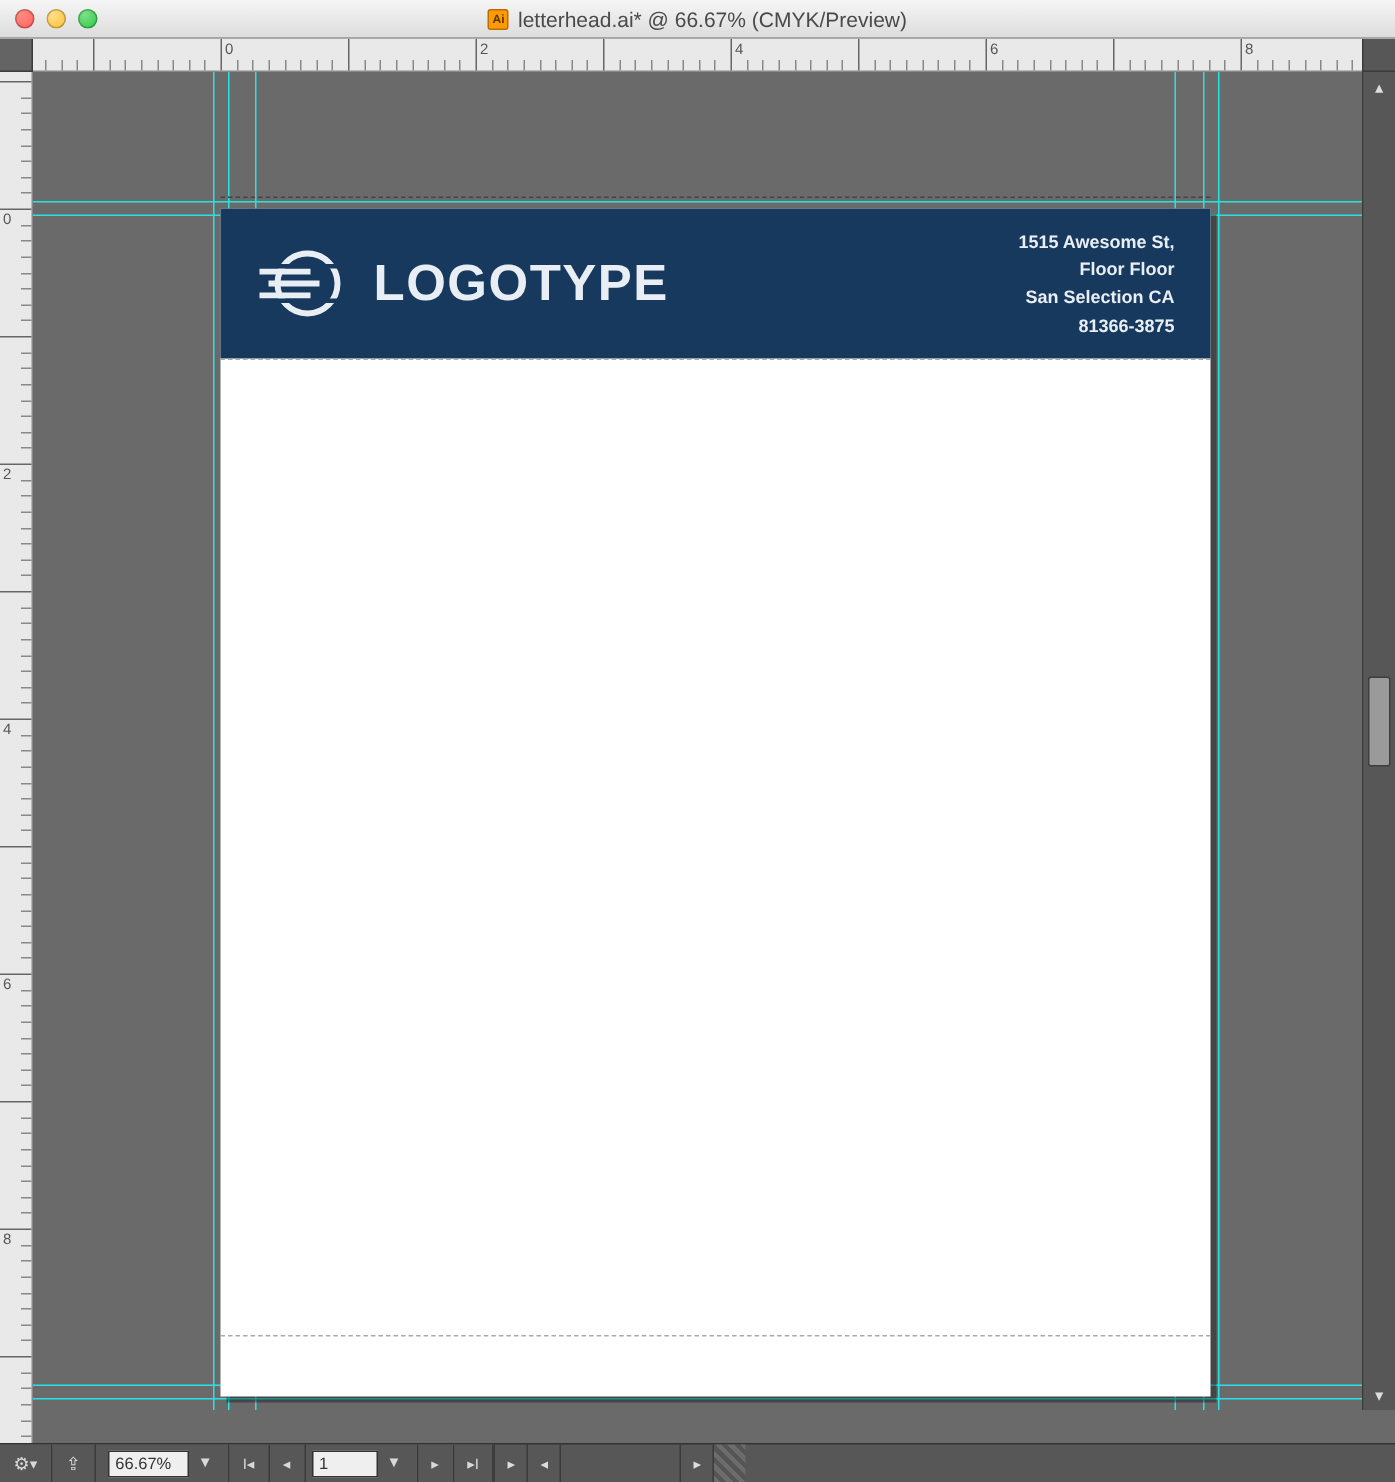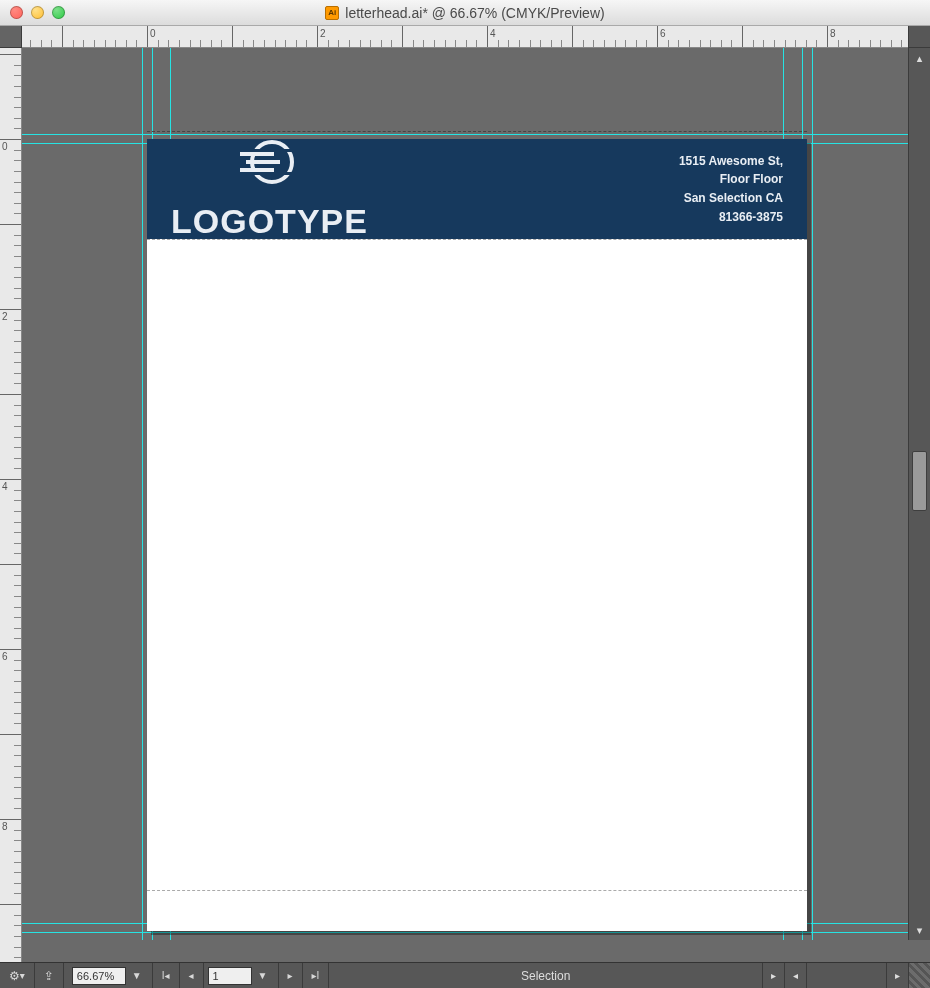--- a/index.html
+++ b/index.html
@@ -36,21 +36,21 @@
   
   .ruler-h .tick-major{position:absolute;top:0;width:1px;height:22px;background:#666;}
   .ruler-h .tick-minor{position:absolute;top:14px;width:1px;height:8px;background:#888;}
   .ruler-h .lbl{position:absolute;top:2px;font-size:10px;color:#555;transform:translateX(3px);}
   .ruler-v .tick-major{position:absolute;left:0;height:1px;width:22px;background:#666;}
   .ruler-v .tick-minor{position:absolute;left:14px;height:1px;width:8px;background:#888;}
   .ruler-v .lbl{position:absolute;left:2px;font-size:10px;color:#555;transform:translateY(2px);}
   
   .artboard{position:absolute; left:125px; top:91px; width:660px; height:792px; background:#ffffff; box-shadow: 4px 4px 0 rgba(0,0,0,.35);}
   .art-header{height:100px;background:#16395d;display:flex;align-items:center;justify-content:space-between;padding:0 24px;}
-  .logo-side{display:flex;align-items:center;gap:16px;flex-direction:column;}
+  .logo-side{display:flex;align-items:center;gap:16px;}
   .logo-mark svg{display:block;}
   .logo-text{color:#e9eef4;font-weight:800;font-size:34px;letter-spacing:1px;font-family:Arial, Helvetica, sans-serif;}
   .addr{color:#e9eef4;text-align:right;font-size:12px;font-weight:600;line-height:1.55;}
   .art-footer{position:absolute;left:0;right:0;bottom:0;height:40px;background:#16395d;color:#e9eef4;display:flex;align-items:center;justify-content:center;font-size:12px;font-weight:600;}
   .dashed-top{position:absolute;left:0;right:0;top:-8px;border-top:1px dashed #444;}
   .dashed-mid{position:absolute;left:0;right:0;border-top:1px dashed #aaa;}
   
   .guide-h{position:absolute;left:0;right:0;height:0;border-top:1px solid #26e3e3;}
   .guide-v{position:absolute;top:0;bottom:0;width:0;border-left:1px solid #26e3e3;}
   
@@ -346,23 +346,20 @@
     <span class="sb-input" style="width:44px">1</span>
     <span style="padding:0 6px" class="mini-arrow">▼</span>
   </div>
   <div class="sb-btn">
       <span class="mini-arrow">▸</span>
     </div>
   <div class="sb-btn">
       <span class="mini-arrow">▸I</span>
     </div>
 
-  <div class="sb-flex">
-    <span>Selection</span>
-  </div>
 
   <div class="sb-end">
     <div class="sb-tri">
         <span class="mini-arrow">▸</span>
       </div>
     <div class="sb-tri">
         <span class="mini-arrow">◂</span>
       </div>
     <div class="sb-tri" style="flex:0 0 80px"></div>
     <div class="sb-tri">

